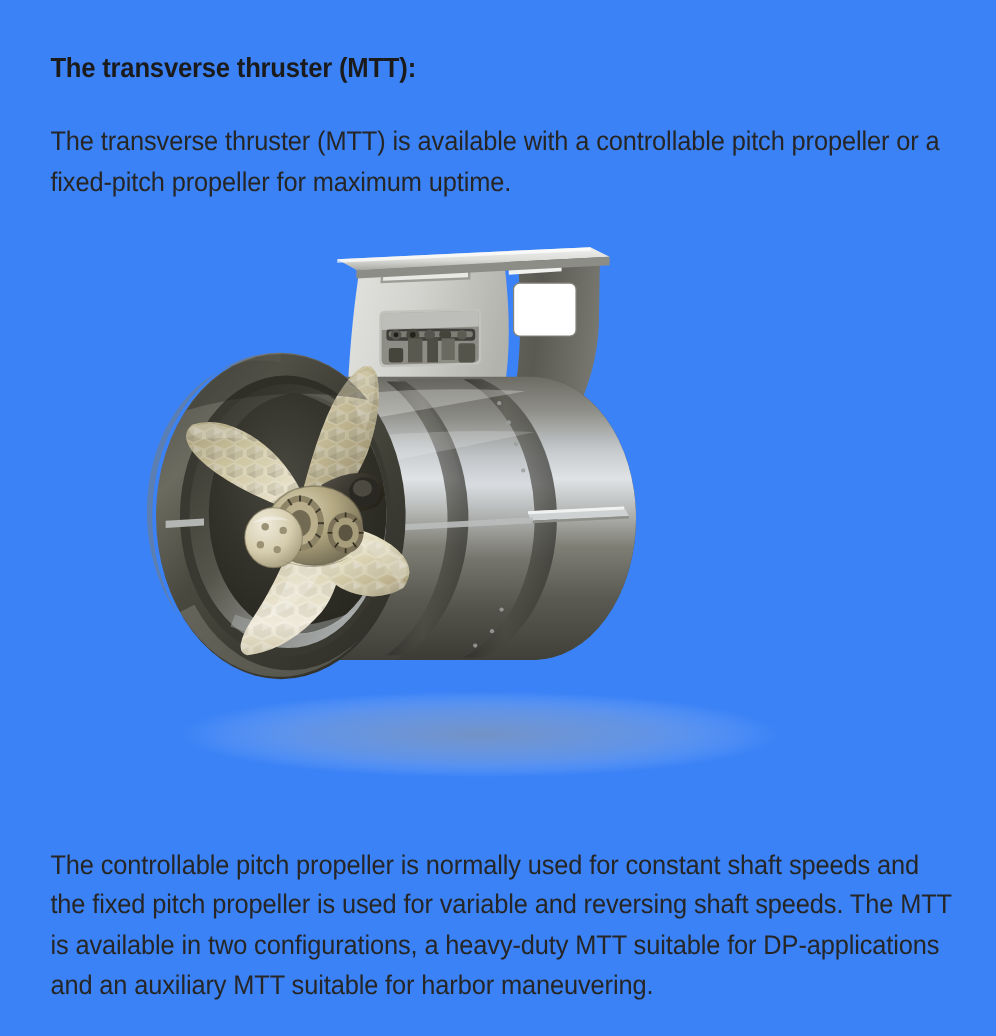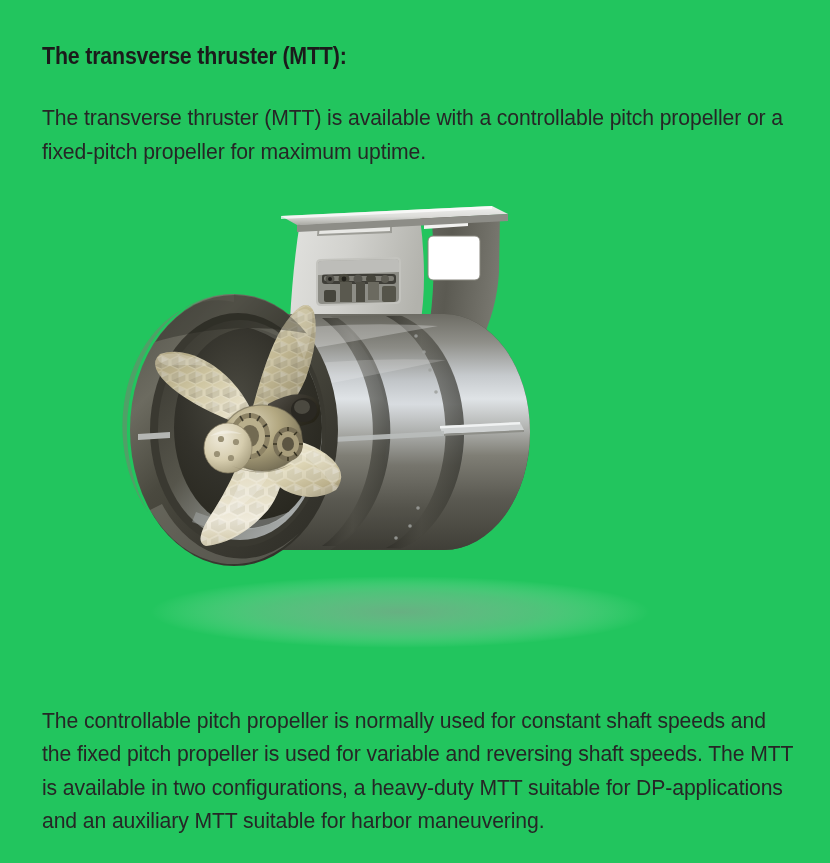--- a/index.html
+++ b/index.html
@@ -12,21 +12,21 @@
     height: 863px;
     position: relative;
     overflow: hidden;
     font-family: "Liberation Sans", sans-serif;
     -webkit-font-smoothing: antialiased;
   }
 
   .page {
     position: absolute;
     inset: 0;
-    background: #22c55e;
+    background: #3b82f6;
   }
 
   
   .heading {
     position: absolute;
     left: 42px;
     top: 26px;
     width: 760px;
     font-size: 23px;
     font-weight: bold;

